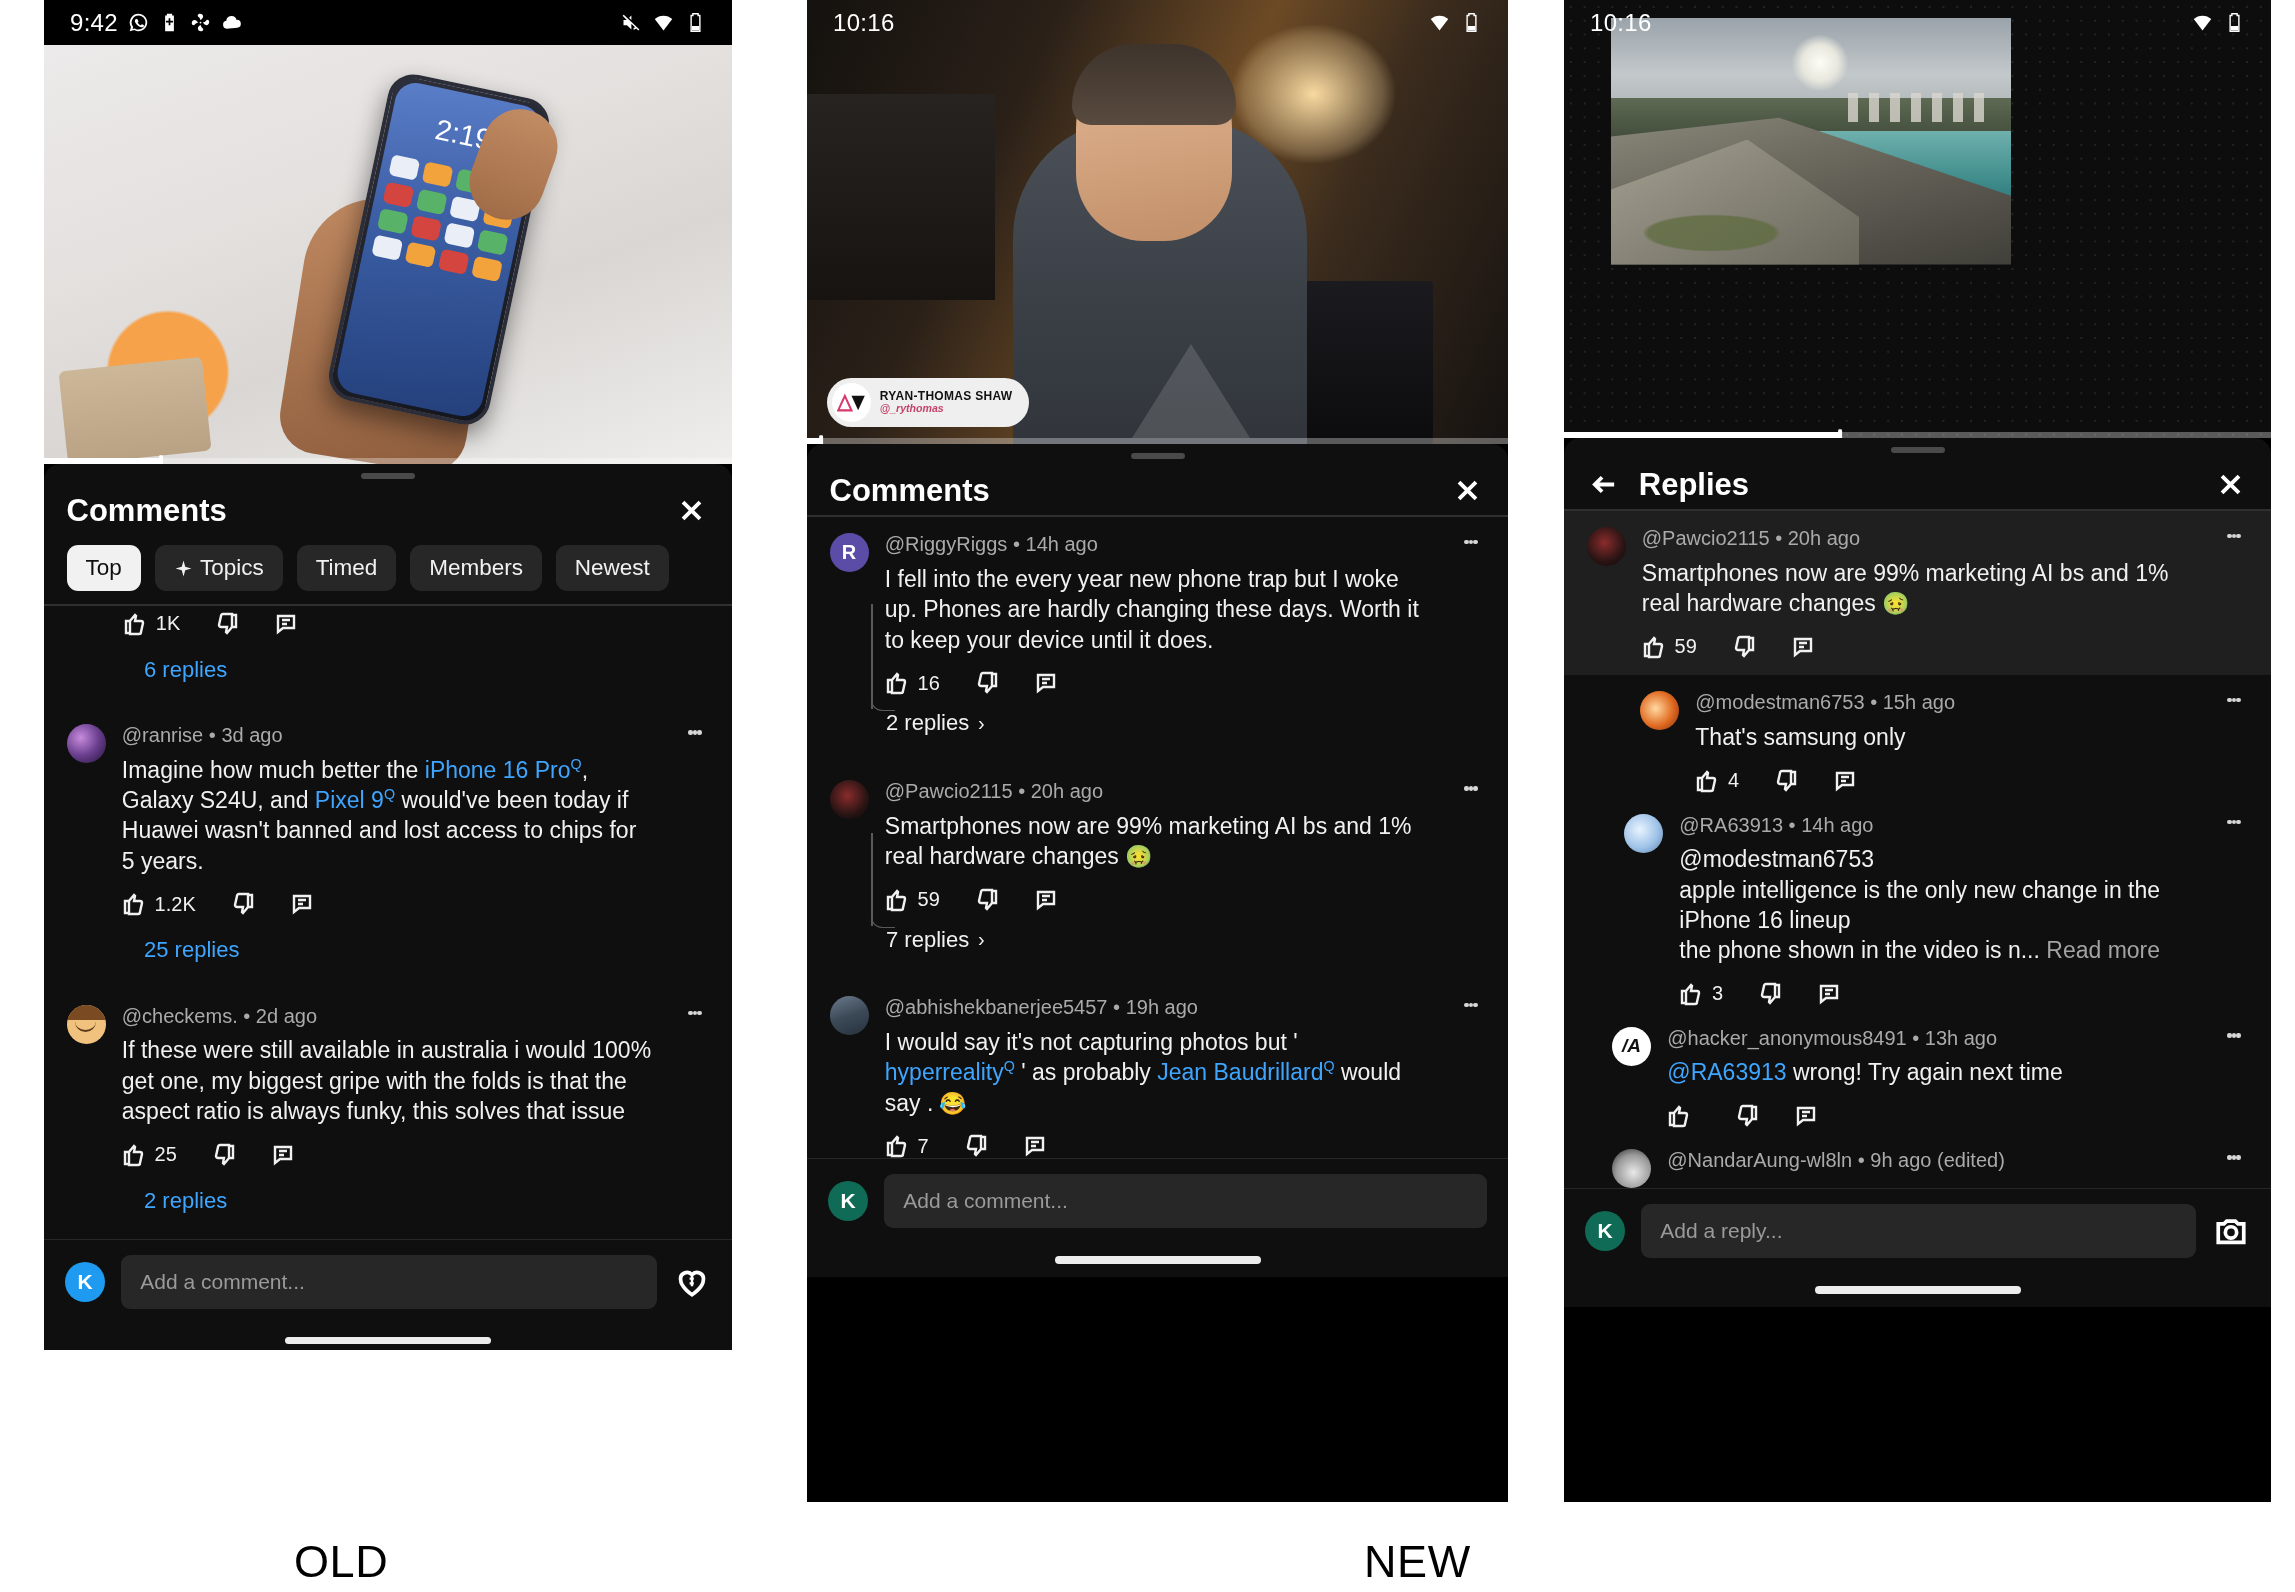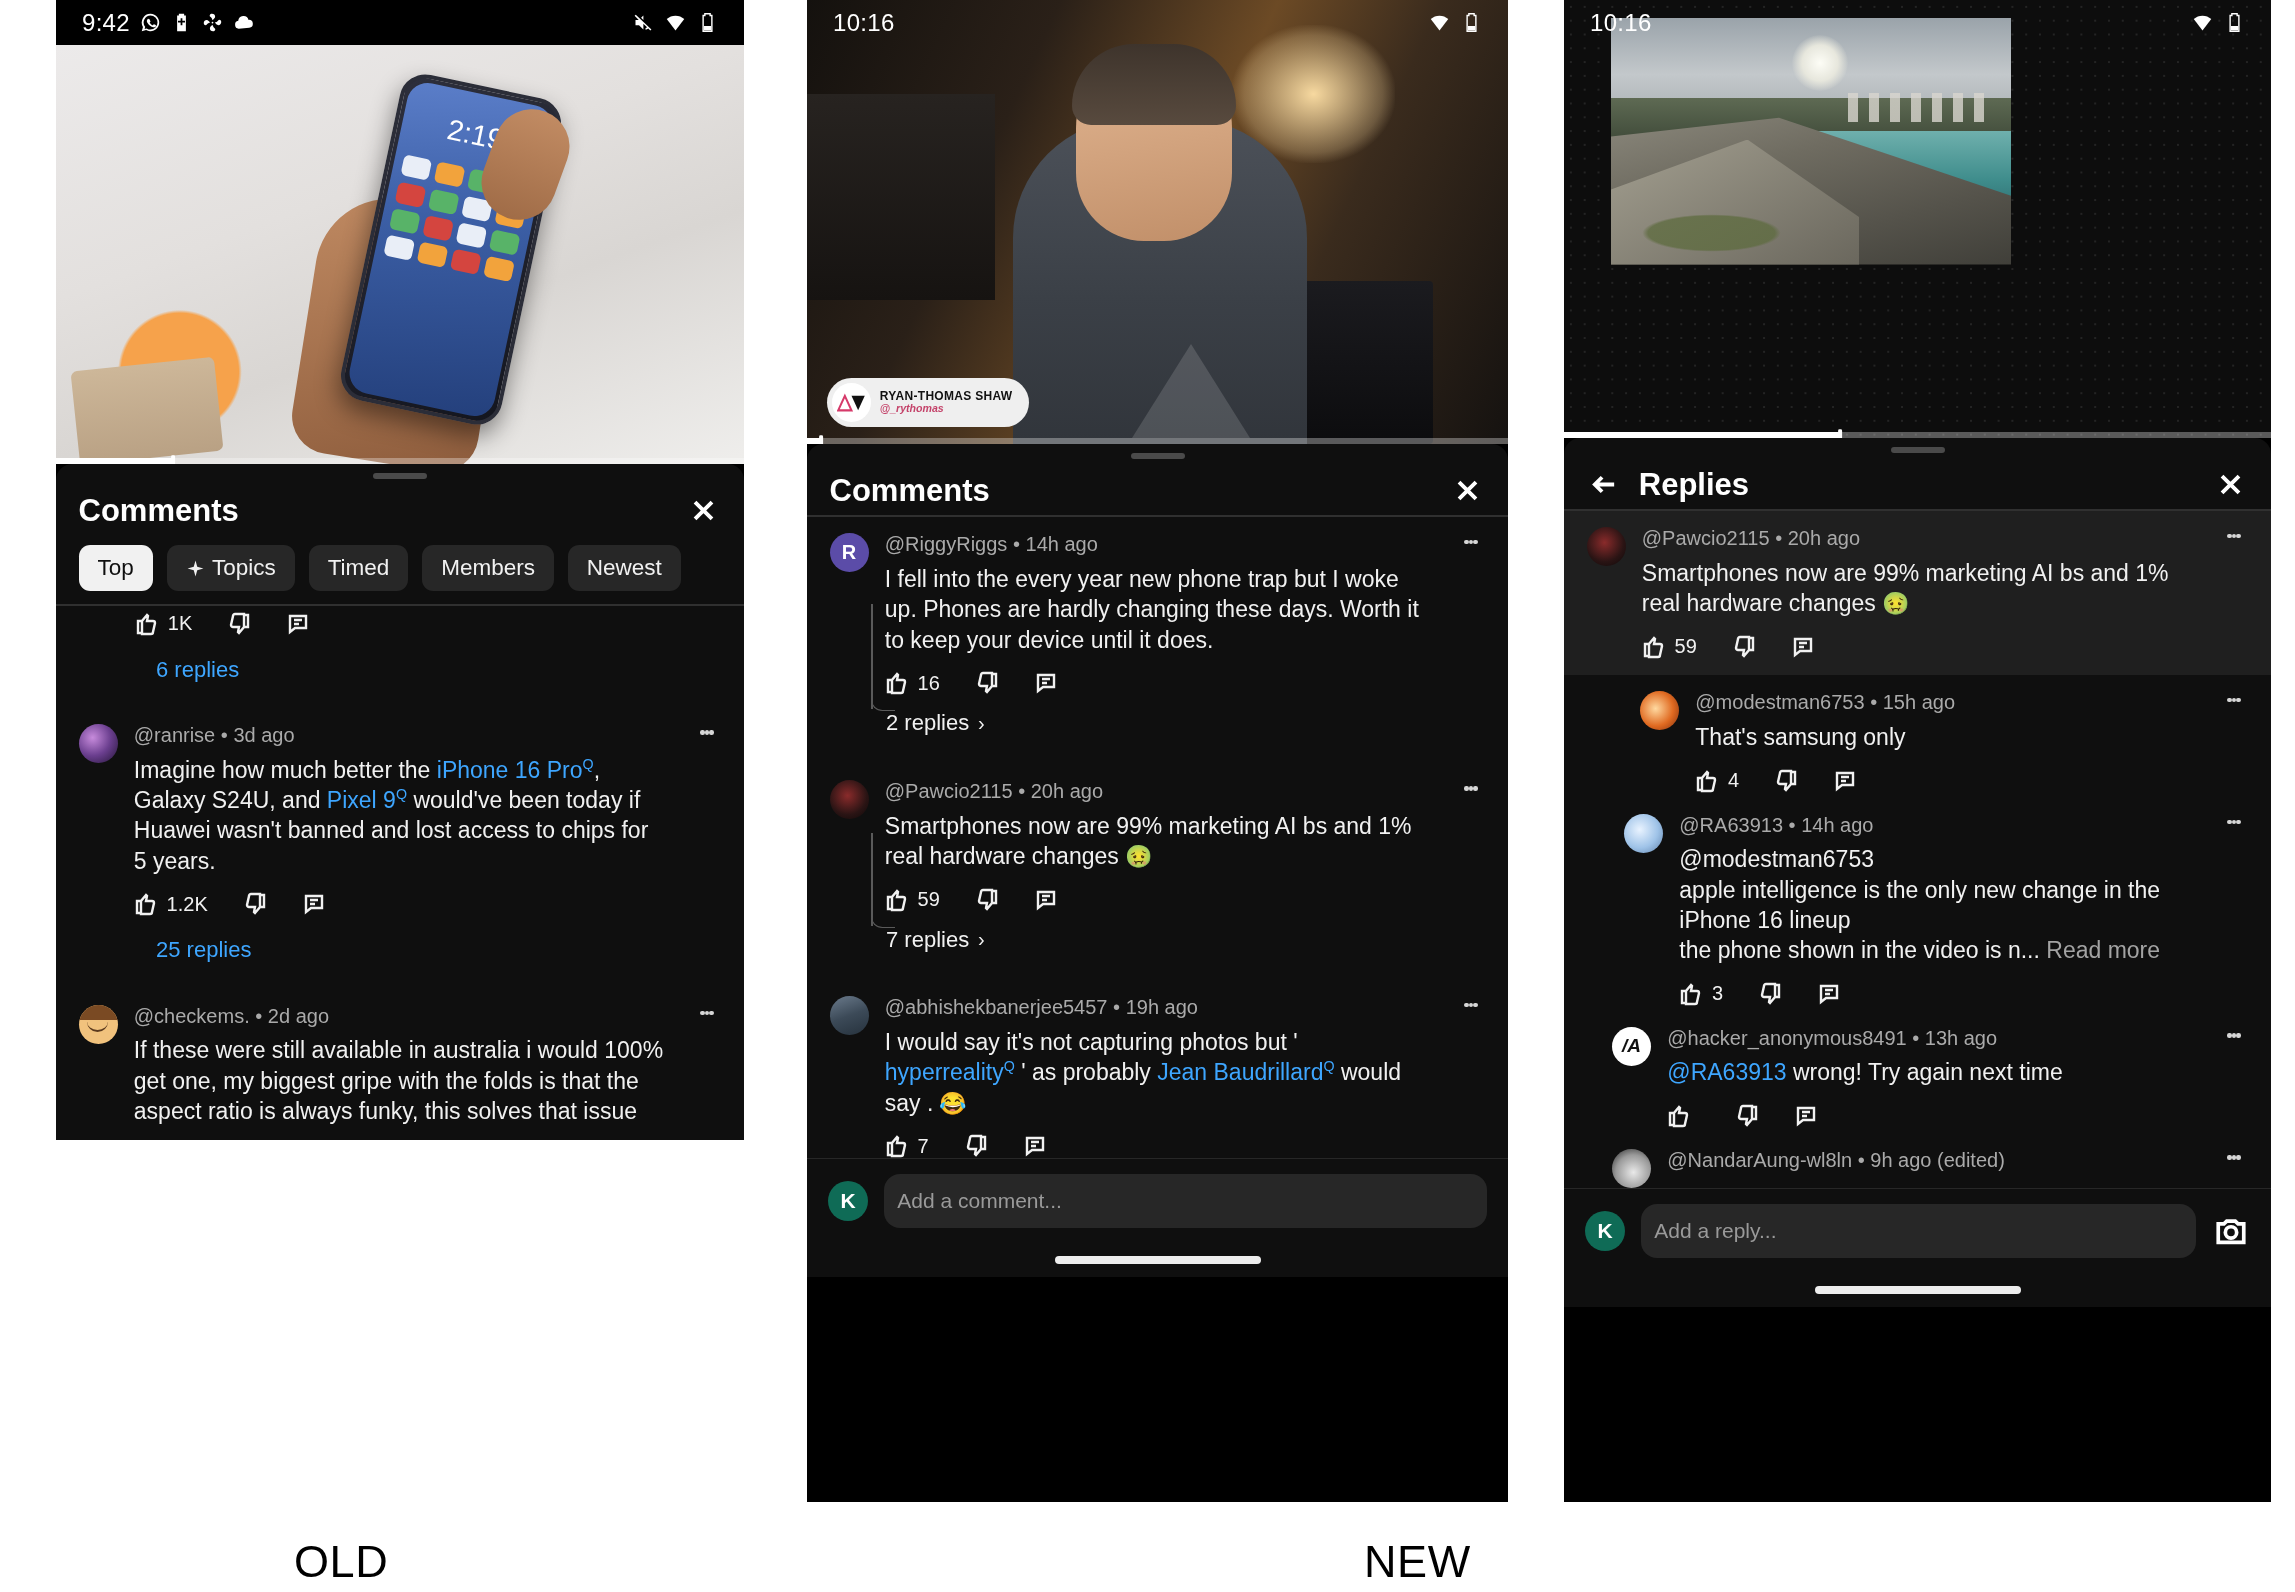--- a/index.html
+++ b/index.html
@@ -1,21 +1,21 @@
 <!DOCTYPE html>
 <html style="font-size:10px"><head>
 <meta charset="utf-8">
 <style>
   html,body{margin:0;padding:0;background:#ffffff;}
   body{width:2295px;height:1592px;font-family:"Liberation Sans",sans-serif;overflow:hidden;}
   .stage{position:relative;width:2295px;height:1592px;background:#fff;}
 
   
   .phone{position:absolute;top:0;background:#000;overflow:hidden;}
-  #phone-old{left:56px;width:688px;height:1140px;}
+  #phone-old{left:44px;width:688px;height:1350px;}
   #phone-new-1{left:807px;width:701px;height:1502px;}
   #phone-new-2{left:1564px;width:707px;height:1502px;}
 
   
   .statusbar{position:relative;height:45px;display:flex;align-items:center;
              justify-content:space-between;padding:0 26px;box-sizing:border-box;
              color:#fff;font-size:24px;letter-spacing:0.3px;z-index:5;}
   .statusbar.over-media{position:absolute;top:0;left:0;right:0;background:transparent;}
   .sb-left{display:flex;align-items:center;gap:10px;}
   .sb-right{display:flex;align-items:center;gap:11.3px;}
@@ -177,21 +177,21 @@
   .replies-thread .chev{font-size:20px;}
   .thread-line{position:absolute;left:64px;width:1.9px;background:#5a5a5a;}
   .thread-curve{position:absolute;width:22.5px;height:25px;border-left:1.9px solid #5a5a5a;
       border-bottom:1.9px solid #5a5a5a;border-radius:0 0 0 11.3px;}
 
   
   .composer{display:flex;align-items:center;gap:16.3px;padding:15px 21px;background:#0f0f0f;
       border-top:1.9px solid #272727;}
   .me{width:40px;height:40px;border-radius:50%;display:flex;align-items:center;
       justify-content:center;color:#fff;font-size:21px;font-weight:bold;flex:0 0 40px;}
-  .input{flex:1;background:#272727;border-radius:16px;padding:15px 13px;
+  .input{flex:1;background:#272727;border-radius:9px;padding:15px 19px;
       color:#9a9a9a;font-size:21px;cursor:text;}
   .cbtn{width:38px;height:38px;display:flex;align-items:center;justify-content:center;cursor:pointer;}
   .cbtn svg{width:34px;height:34px;stroke:#fff;fill:none;stroke-width:2.6;display:block;}
 
   .homebar{height:34px;display:flex;align-items:center;justify-content:center;background:#0f0f0f;}
   .homebar i{display:block;width:206px;height:7.5px;border-radius:5px;background:#ededed;}
 
   
   .caption{position:absolute;bottom:3.8px;font-size:45px;color:#000;letter-spacing:0.6px;
       font-family:"Liberation Sans",sans-serif;}

